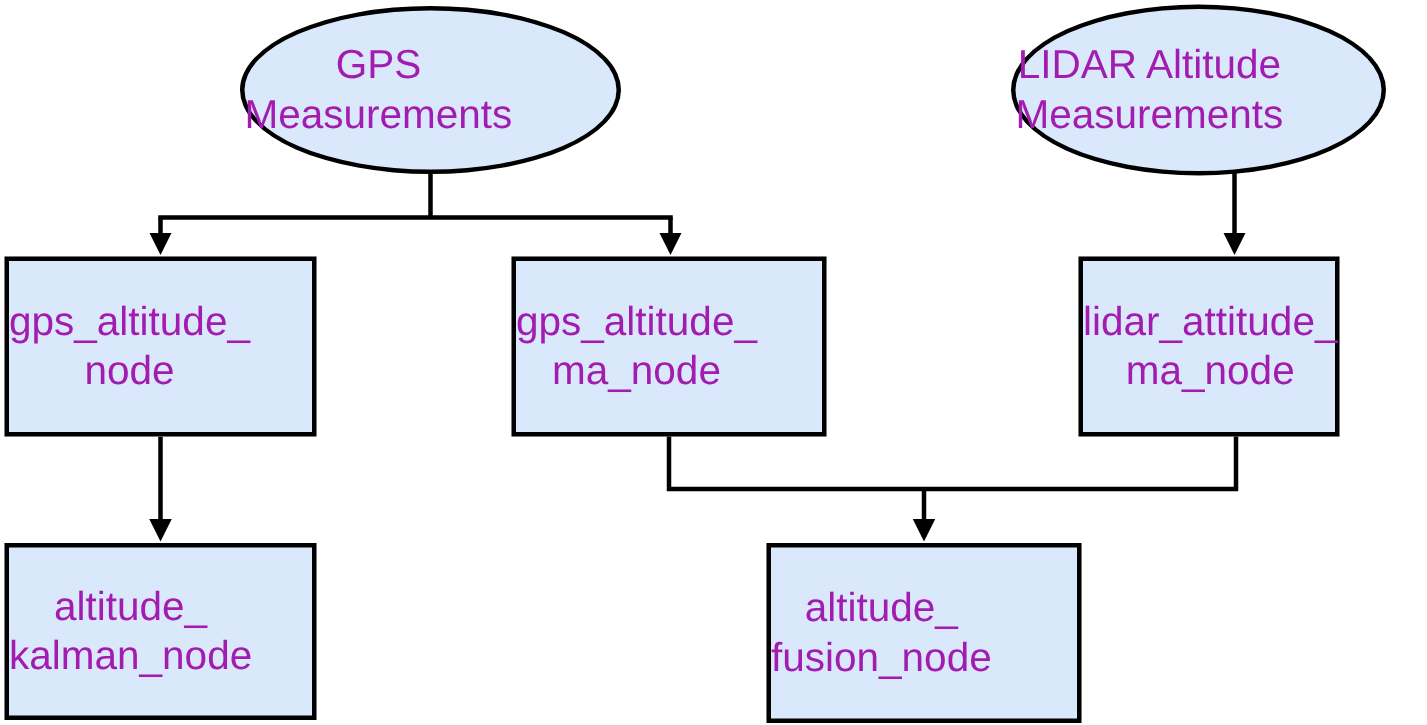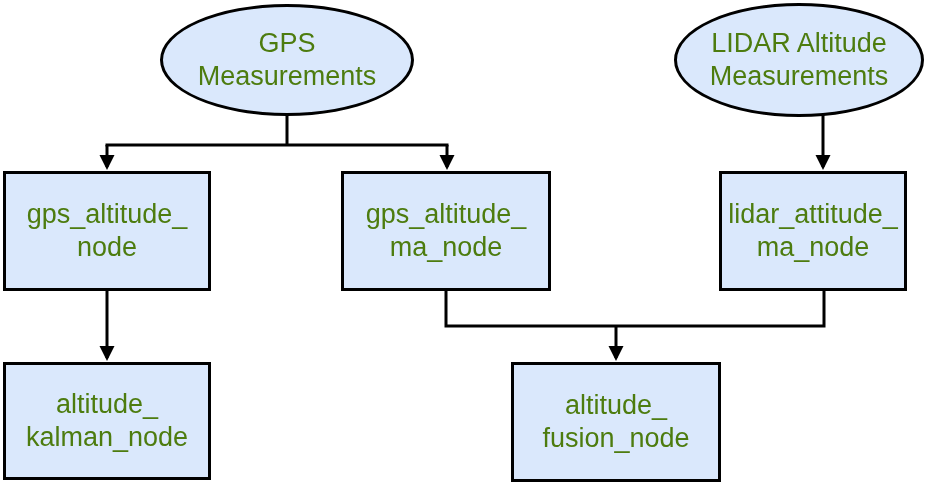--- a/index.html
+++ b/index.html
@@ -30,24 +30,24 @@
     stroke-linecap: square;
   }
   .arrowhead {
     fill: var(--edge-color, #000000);
   }
   .node {
     position: absolute;
     box-sizing: border-box;
     display: flex;
     align-items: center;
-    justify-content: center;
+    justify-content: flex-start;
     background: var(--node-fill, #dae8fc);
     border: 3px solid var(--node-stroke, #000000);
-    color: #4d7c0f;
+    color: #a21caf;
     font-size: 27px;
     line-height: 1.22;
     text-align: center;
   }
   .node.ellipse {
     border-radius: 50%;
   }
   .label {
     white-space: pre-line;
   }
@@ -89,21 +89,21 @@
   <div class="node" style="left:3px; top:171px; width:208px; height:120px;">
     <span class="label">gps_altitude_
 node</span>
   </div>
 
   <div class="node" style="left:341px; top:171px; width:210px; height:120px;">
     <span class="label">gps_altitude_
 ma_node</span>
   </div>
 
-  <div class="node" style="left:719px; top:171px; width:188px; height:120px;">
+  <div class="node" style="left:719px; top:171px; width:174px; height:120px;">
     <span class="label">lidar_attitude_
 ma_node</span>
   </div>
 
   <div class="node" style="left:3px; top:362px; width:208px; height:118px;">
     <span class="label">altitude_
 kalman_node</span>
   </div>
 
   <div class="node" style="left:511px; top:362px; width:210px; height:120px;">

